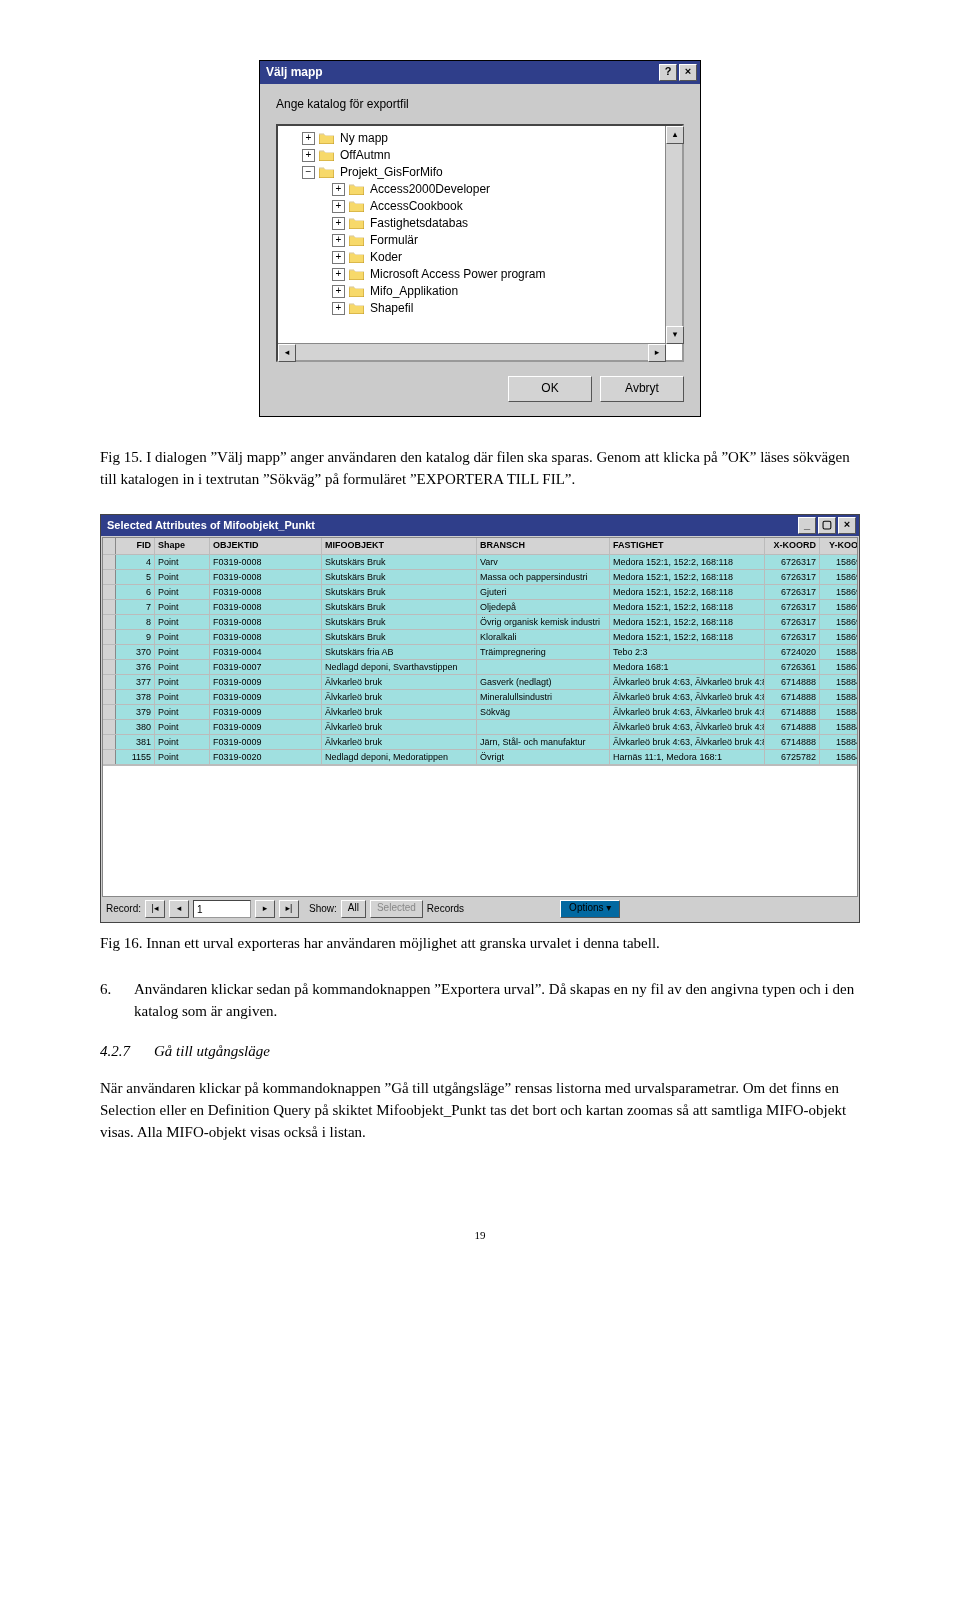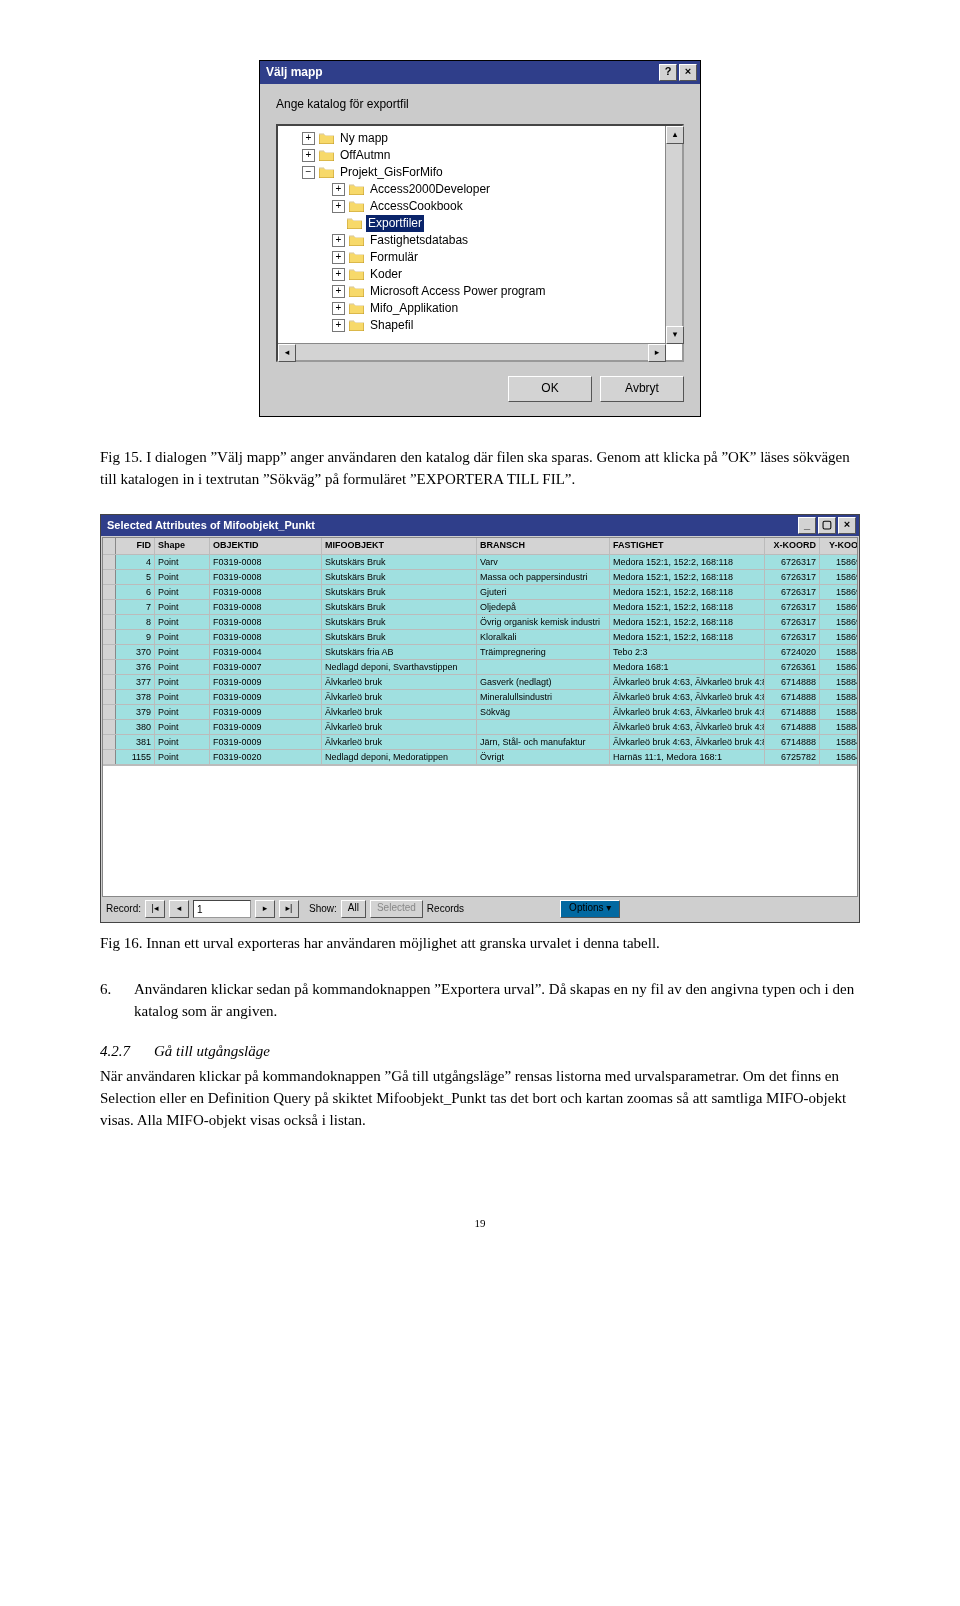--- a/index.html
+++ b/index.html
@@ -205,21 +205,21 @@
     border-right-color: #555; border-bottom-color: #555;
     font-size: 10px; line-height: 14px;
     margin-left: 92px;
   }
   
   .listitem { display: flex; margin: 12px 0; }
   .listitem .num { width: 34px; flex: 0 0 34px; }
   .listitem .txt { flex: 1; }
   .heading { display: flex; margin: 18px 0 4px; font-style: italic; }
   .heading .num { width: 54px; flex: 0 0 54px; }
-  .para { margin: 4px 0 8px; }
+  .para { margin: 16px 0 8px; }
   .pagenum { text-align: center; margin-top: 84px; font-size: 11px; }
 </style>
 </head>
 <body>
 
 <div class="page">
 
   <div class="dlg">
     <div class="dlg-titlebar">
       <span class="cap">Välj mapp</span>
@@ -274,30 +274,20 @@
             </div>
             <div class="tree-row" style="padding-left: 48px;">
               <div class="expand">+</div>
               <span class="folder-icon">
                 <svg viewBox="0 0 15 12">
                   <path d="M0 2h5l1.5 1.5H15V12H0z" fill="#f7d96a" stroke="#a77d10" stroke-width="0.7"></path>
                   <path d="M0 2h5l1.5 1.5H15" fill="none" stroke="#fff" stroke-width="0.7"></path>
                 </svg>
               </span>
               <span class="tree-label">AccessCookbook</span>
-            </div>
-            <div class="tree-row" style="padding-left: 48px;">
-              <div class="expand none"></div>
-              <span class="folder-icon">
-                <svg viewBox="0 0 15 12">
-                  <path d="M0 2h5l1.5 1.5H15V12H0z" fill="#f7d96a" stroke="#a77d10" stroke-width="0.7"></path>
-                  <path d="M0 2h5l1.5 1.5H15" fill="none" stroke="#fff" stroke-width="0.7"></path>
-                </svg>
-              </span>
-              <span class="tree-label sel">Exportfiler</span>
             </div>
             <div class="tree-row" style="padding-left: 48px;">
               <div class="expand">+</div>
               <span class="folder-icon">
                 <svg viewBox="0 0 15 12">
                   <path d="M0 2h5l1.5 1.5H15V12H0z" fill="#f7d96a" stroke="#a77d10" stroke-width="0.7"></path>
                   <path d="M0 2h5l1.5 1.5H15" fill="none" stroke="#fff" stroke-width="0.7"></path>
                 </svg>
               </span>
               <span class="tree-label">Fastighetsdatabas</span>

